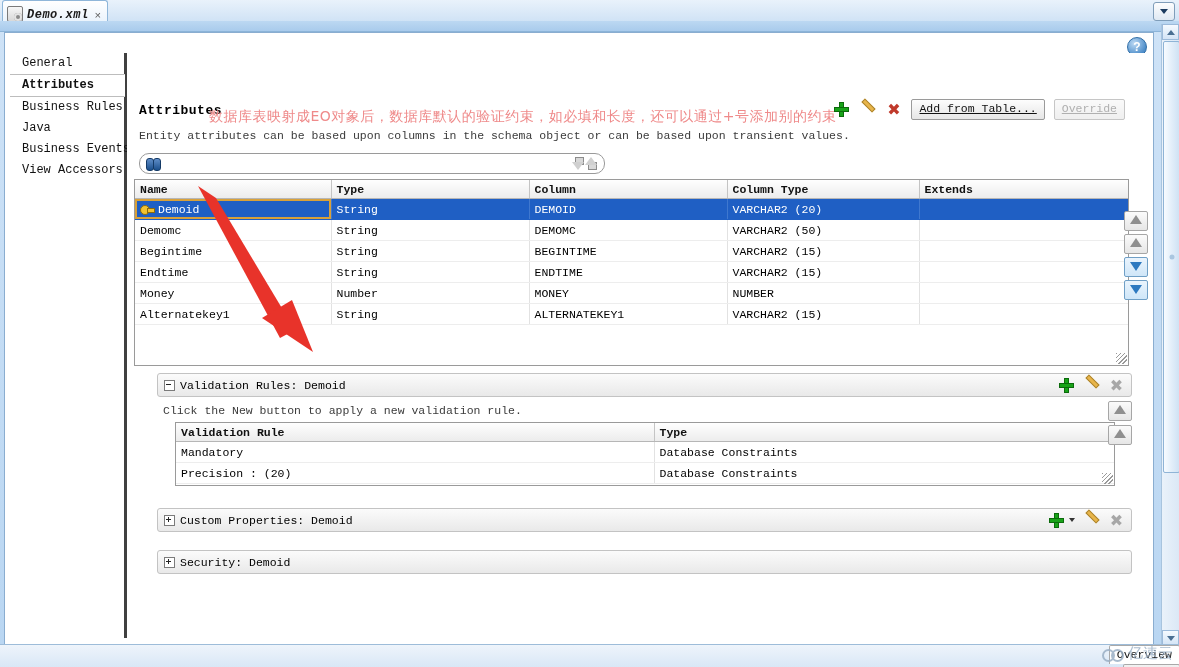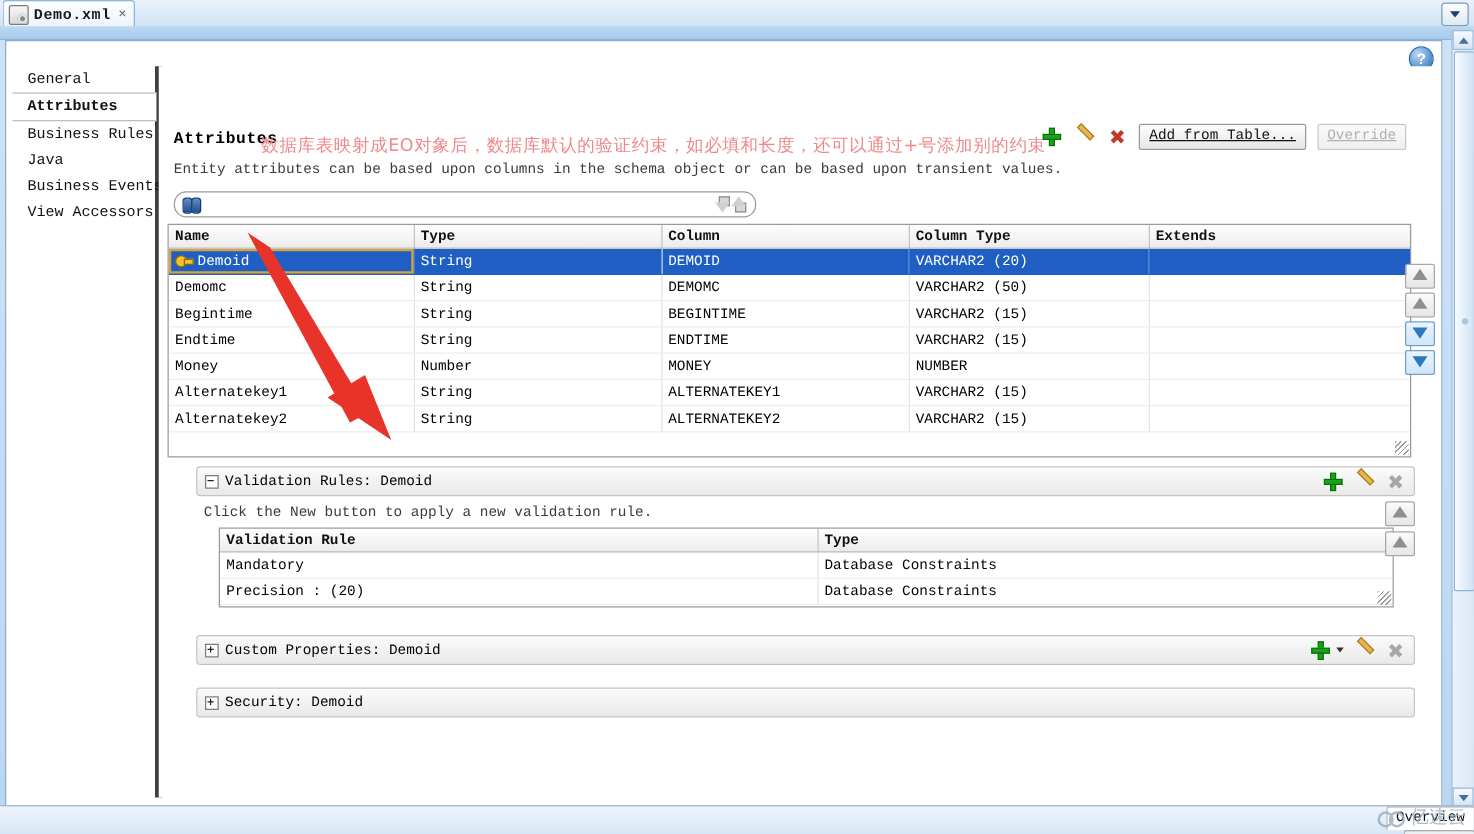--- a/index.html
+++ b/index.html
@@ -10,24 +10,24 @@
     font-size:12px;color:#000;
     -webkit-font-smoothing:none;
   }
   .app{position:relative;width:1179px;height:667px;overflow:hidden;
        background:linear-gradient(#cfe3f7,#b9d6f2);}
 
   
   .tabstrip{position:absolute;left:0;top:0;width:1179px;height:22px;
             background:linear-gradient(#e9f2fb,#cfe2f5);}
   .doctab{position:absolute;left:2px;top:0px;height:21px;
-          display:flex;align-items:center;gap:4px;padding:0 6px 0 4px;
+          display:flex;align-items:flex-end;gap:4px;padding:0 6px 0 4px;
           background:linear-gradient(#ffffff,#eaf3fc);
           border:1px solid #8fb6d9;border-bottom:none;
-          border-radius:3px 3px 0 0;}
+          border-radius:3px 3px 0 0;font-style:italic;}
   .doctab .tlabel{font-weight:bold;font-size:12px;color:#1a1a1a;letter-spacing:.5px;}
   .doctab .tclose{color:#5a5a5a;font-size:11px;padding-left:2px;}
   .xmlicon{width:14px;height:14px;background:linear-gradient(#f7f7f7,#d8d8d8);
            border:1px solid #7a7a7a;border-radius:2px;position:relative;}
   .xmlicon:after{content:"";position:absolute;right:0px;bottom:0px;width:8px;height:8px;
            border-radius:50%;background:#8a8a8a;
            box-shadow:inset 0 0 0 2px #e4e4e4;}
   .tabstrip-fill{position:absolute;left:0;top:21px;width:1179px;height:10px;
            background:linear-gradient(#bcd8f2,#a9cbec);border-bottom:1px solid #8cb4d8;}
   .topdrop{position:absolute;right:4px;top:2px;width:20px;height:17px;
@@ -40,21 +40,21 @@
   .frame{position:absolute;left:4px;top:32px;width:1148px;height:612px;
          background:#ffffff;border:1px solid #8aadd0;}
   .helpbtn{position:absolute;right:6px;top:4px;width:18px;height:18px;border-radius:50%;
          background:radial-gradient(circle at 35% 30%,#bcd9f4,#4d8dc9 70%);
          border:1px solid #2f6da6;color:#ffffff;font-weight:bold;font-size:12px;
          display:flex;align-items:center;justify-content:center;
          font-family:"Liberation Sans",sans-serif;}
 
   
   .nav{position:absolute;left:5px;top:20px;width:114px;height:585px;
-       background:#ffffff;border-right:6px solid #404040;}
+       background:#ffffff;border-right:3px solid #404040;}
   .nav .item{height:21px;line-height:21px;padding-left:12px;font-size:12px;color:#111;
        white-space:nowrap;}
   .nav .item.sel{font-weight:bold;background:#ffffff;
        border-top:1px solid #bdbdbd;border-bottom:1px solid #bdbdbd;
        border-right:1px solid #ffffff;margin-right:-1px;}
 
   
   .content{position:absolute;left:122px;top:20px;width:1020px;height:585px;background:#fff;}
   .page-title{position:absolute;left:12px;top:50px;font-weight:bold;font-size:13px;
        letter-spacing:.5px;}
@@ -297,27 +297,20 @@
               <td>Money</td>
               <td>Number</td>
               <td>MONEY</td>
               <td>NUMBER</td>
               <td></td>
             </tr>
             <tr>
               <td>Alternatekey1</td>
               <td>String</td>
               <td>ALTERNATEKEY1</td>
-              <td>VARCHAR2 (15)</td>
-              <td></td>
-            </tr>
-            <tr>
-              <td>Alternatekey2</td>
-              <td>String</td>
-              <td>ALTERNATEKEY2</td>
               <td>VARCHAR2 (15)</td>
               <td></td>
             </tr>
           </tbody>
         </table>
         <div class="gridgrip"></div>
       </div>
 
       <div class="reorder">
         <div class="rbtn up">

